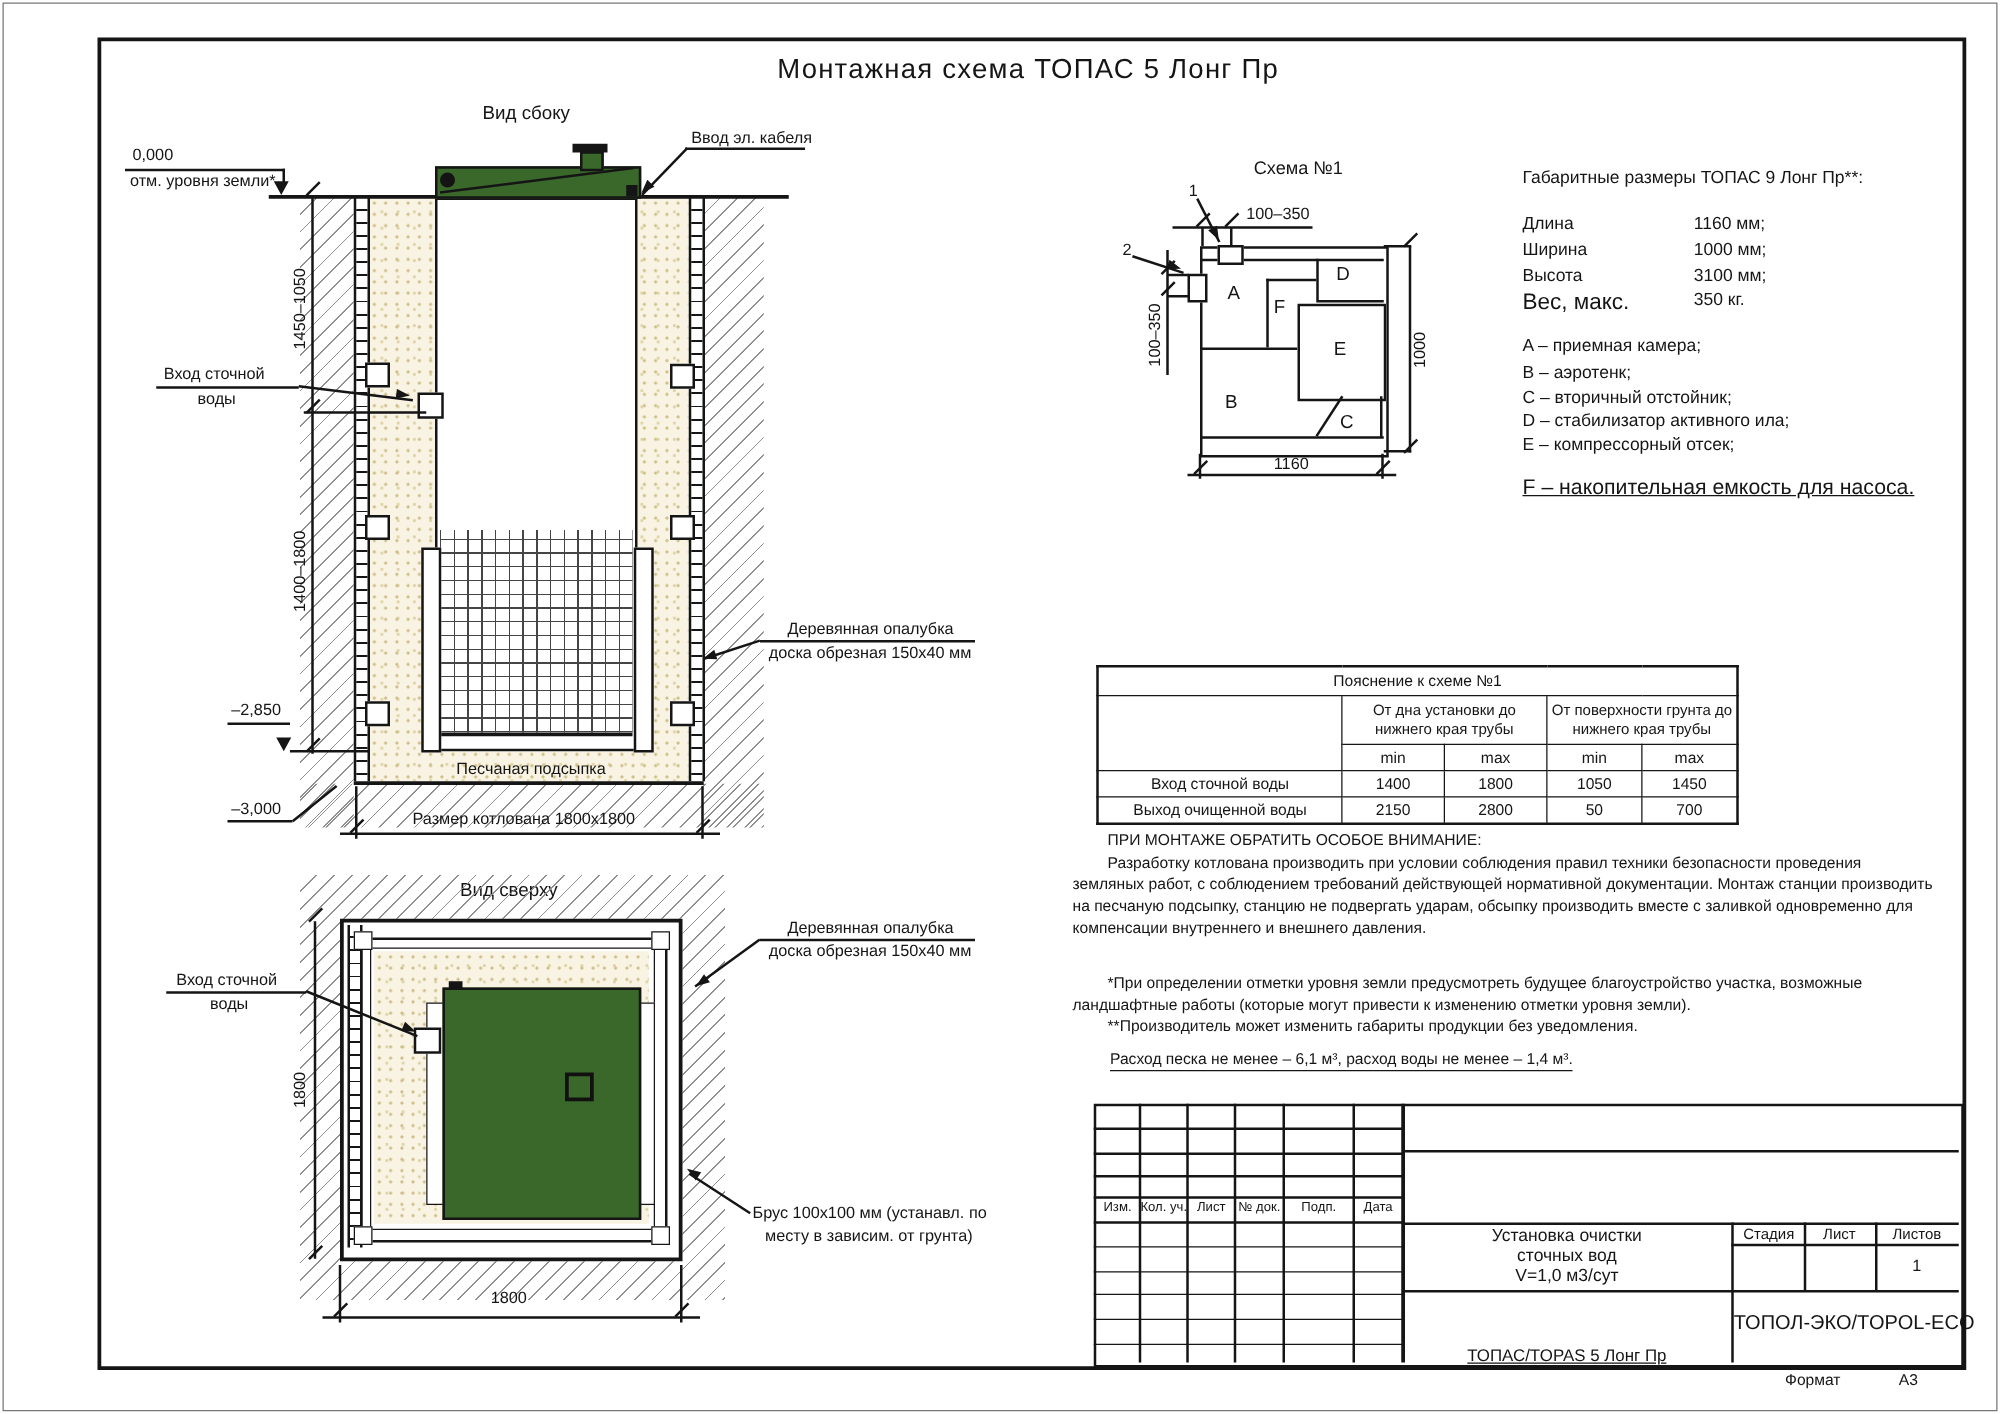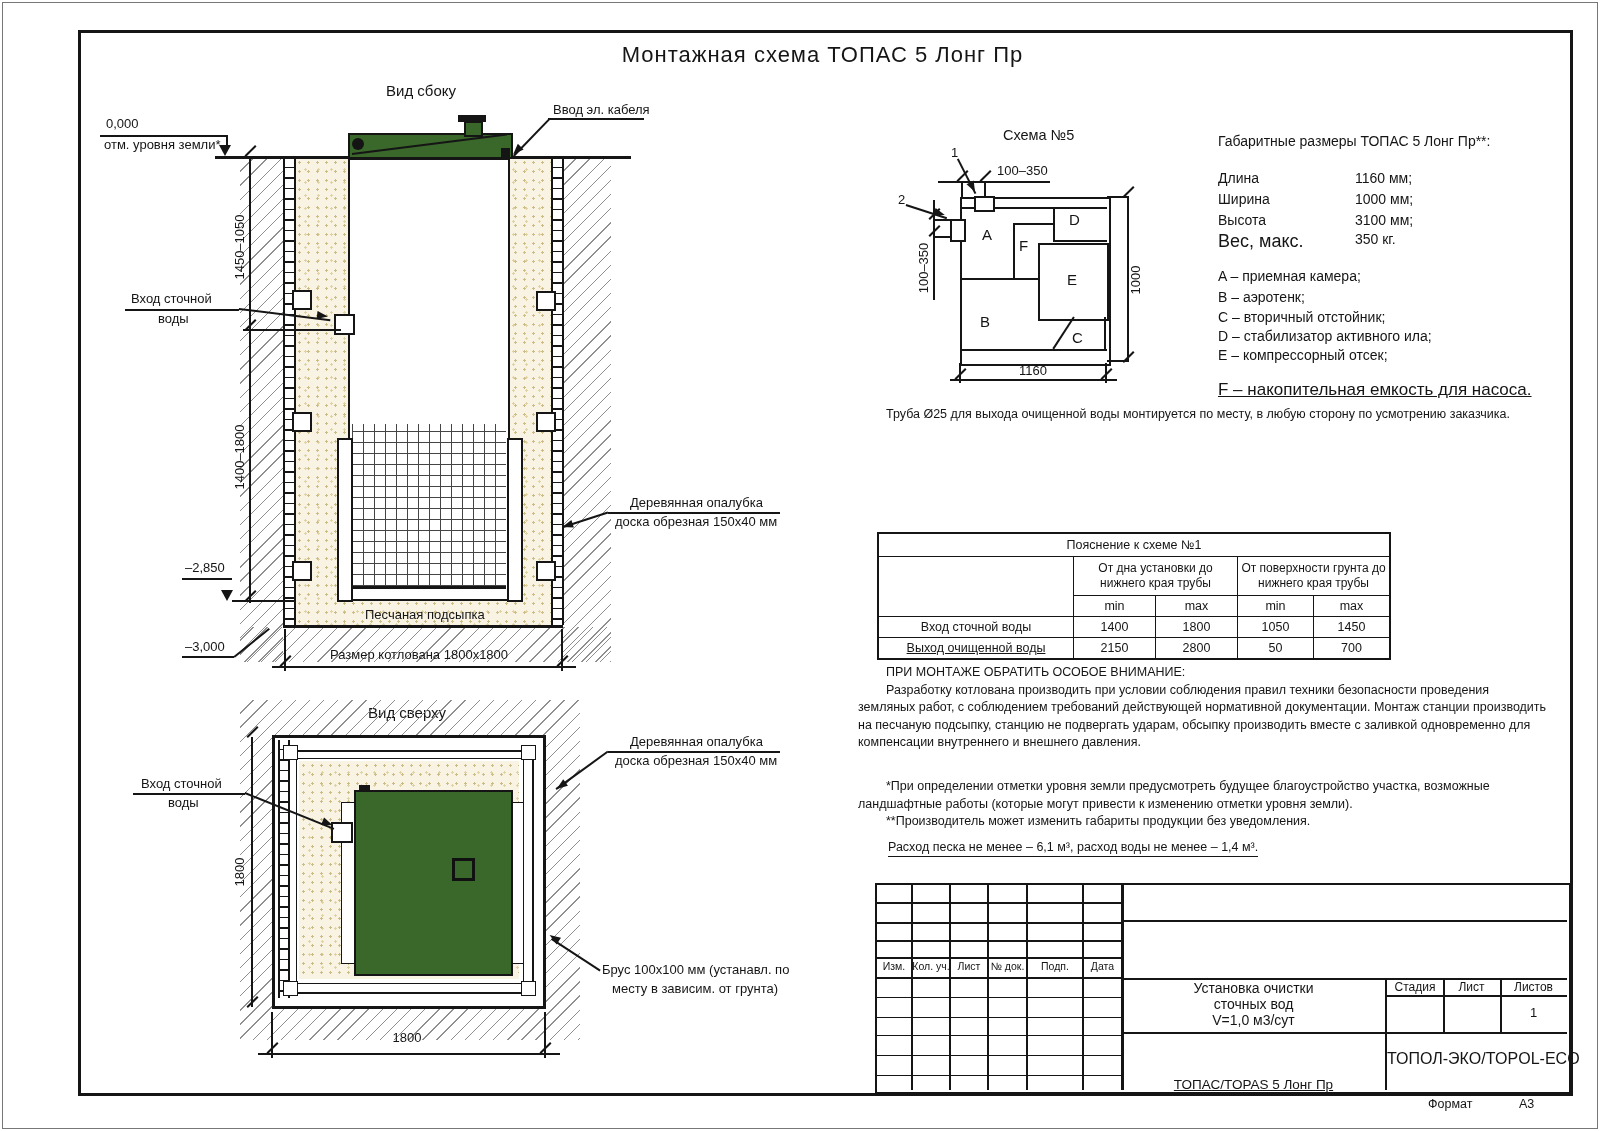--- a/index.html
+++ b/index.html
@@ -166,21 +166,21 @@
   <div class="tk" style="left:245px;top:731px;"></div>
   <div class="tk" style="left:245px;top:1001px;"></div>
   <div class="t tc rot" style="left:190px;top:865px;width:100px;height:14px;">1800</div>
   <div class="ln" style="left:271px;top:1012px;width:1.5px;height:46px;"></div>
   <div class="ln" style="left:544px;top:1012px;width:1.5px;height:46px;"></div>
   <div class="ln" style="left:258px;top:1053px;width:302px;height:1.5px;"></div>
   <div class="tk" style="left:265px;top:1047px;"></div>
   <div class="tk" style="left:538px;top:1047px;"></div>
   <div class="t tc" style="left:382px;top:1031px;width:50px;">1800</div>
 
-  <div class="t" style="left:1003px;top:127px;font-size:14.5px;">Схема №5</div>
+  <div class="t" style="left:1003px;top:127px;font-size:14.5px;">Схема №1</div>
   <div class="box" style="left:960px;top:197px;width:147px;height:165px;border-width:2.5px;background:transparent;"></div>
   <div class="ln" style="left:960px;top:207px;width:147px;height:1.5px;"></div>
   <div class="ln" style="left:960px;top:349px;width:147px;height:1.5px;"></div>
   <div class="box" style="left:974px;top:196px;width:17px;height:12px;"></div>
   <div class="box" style="left:950px;top:219px;width:12px;height:19px;"></div>
 
   <div class="ln" style="left:1013px;top:223px;width:1.5px;height:55px;"></div>
   <div class="ln" style="left:1013px;top:223px;width:40px;height:1.5px;"></div>
   <div class="ln" style="left:1053px;top:207px;width:1.5px;height:33px;"></div>
   <div class="ln" style="left:1053px;top:240px;width:54px;height:1.5px;"></div>
@@ -221,38 +221,37 @@
   <div class="tk" style="left:1121px;top:191px;"></div>
   <div class="tk" style="left:1121px;top:356px;"></div>
   <div class="t tc rot" style="left:1086px;top:273px;width:100px;height:14px;">1000</div>
   <div class="ln" style="left:959px;top:363px;width:1.5px;height:20px;"></div>
   <div class="ln" style="left:1105px;top:363px;width:1.5px;height:20px;"></div>
   <div class="ln" style="left:950px;top:379px;width:167px;height:1.5px;"></div>
   <div class="tk" style="left:953px;top:373px;"></div>
   <div class="tk" style="left:1099px;top:373px;"></div>
   <div class="t tc" style="left:1008px;top:364px;width:50px;">1160</div>
 
-  <div class="t" style="left:1218px;top:133px;font-size:14px;">Габаритные размеры ТОПАС 5 Лонг Пр**:</div>
+  <div class="t" style="left:1218px;top:133px;font-size:14px;">Габаритные размеры ТОПАС 9 Лонг Пр**:</div>
   <div class="t" style="left:1218px;top:170px;font-size:14px;">Длина</div>
   <div class="t" style="left:1355px;top:170px;font-size:14px;">1160 мм;</div>
   <div class="t" style="left:1218px;top:191px;font-size:14px;">Ширина</div>
   <div class="t" style="left:1355px;top:191px;font-size:14px;">1000 мм;</div>
   <div class="t" style="left:1218px;top:212px;font-size:14px;">Высота</div>
   <div class="t" style="left:1355px;top:212px;font-size:14px;">3100 мм;</div>
   <div class="t" style="left:1218px;top:231px;font-size:18px;">Вес, макс.</div>
   <div class="t" style="left:1355px;top:231px;font-size:14px;">350 кг.</div>
   <div class="t" style="left:1218px;top:268px;font-size:14px;">A – приемная камера;</div>
   <div class="t" style="left:1218px;top:289px;font-size:14px;">B – аэротенк;</div>
   <div class="t" style="left:1218px;top:309px;font-size:14px;">C – вторичный отстойник;</div>
   <div class="t" style="left:1218px;top:328px;font-size:14px;">D – стабилизатор активного ила;</div>
   <div class="t" style="left:1218px;top:347px;font-size:14px;">E – компрессорный отсек;</div>
   <div class="t" style="left:1218px;top:380px;font-size:17px;text-decoration:underline;">F – накопительная емкость для насоса.</div>
 
   <div class="para" style="left:858px;top:403px;width:690px;">
-    <p style="margin-top:2px;">Труба Ø25 для выхода очищенной воды монтируется по месту, в любую сторону по усмотрению заказчика.</p>
   </div>
 
   <table class="exp">
     <tbody>
         <tr>
       <td colspan="5" style="height:22px;">Пояснение к схеме №1</td>
     </tr>
     <tr>
       <td rowspan="2" style="width:188px;"></td>
       <td colspan="2" style="width:150px;height:38px;font-size:12px;line-height:1.25;">От дна установки до нижнего края трубы</td>
@@ -265,21 +264,21 @@
       <td style="width:69px;">max</td>
     </tr>
     <tr>
       <td style="height:20px;">Вход сточной воды</td>
       <td>1400</td>
       <td>1800</td>
       <td>1050</td>
       <td>1450</td>
     </tr>
     <tr>
-      <td style="height:20px;text-decoration:underline;">Выход очищенной воды</td>
+      <td style="height:20px;">Выход очищенной воды</td>
       <td>2150</td>
       <td>2800</td>
       <td>50</td>
       <td>700</td>
     </tr>
   </tbody>
     </table>
 
   <div class="para" style="left:858px;top:778px;width:690px;line-height:17.5px;">
     <p>*При определении отметки уровня земли предусмотреть будущее благоустройство участка, возможные ландшафтные работы (которые могут привести к изменению отметки уровня земли).</p>

